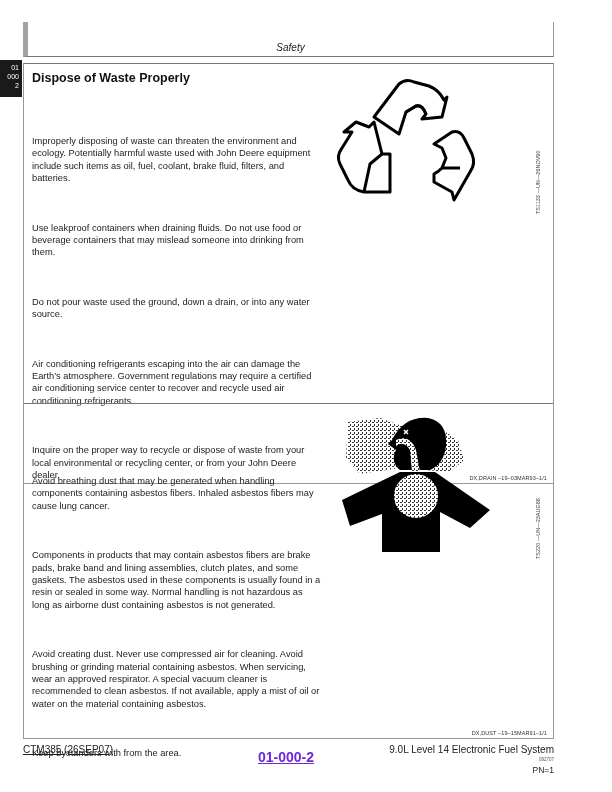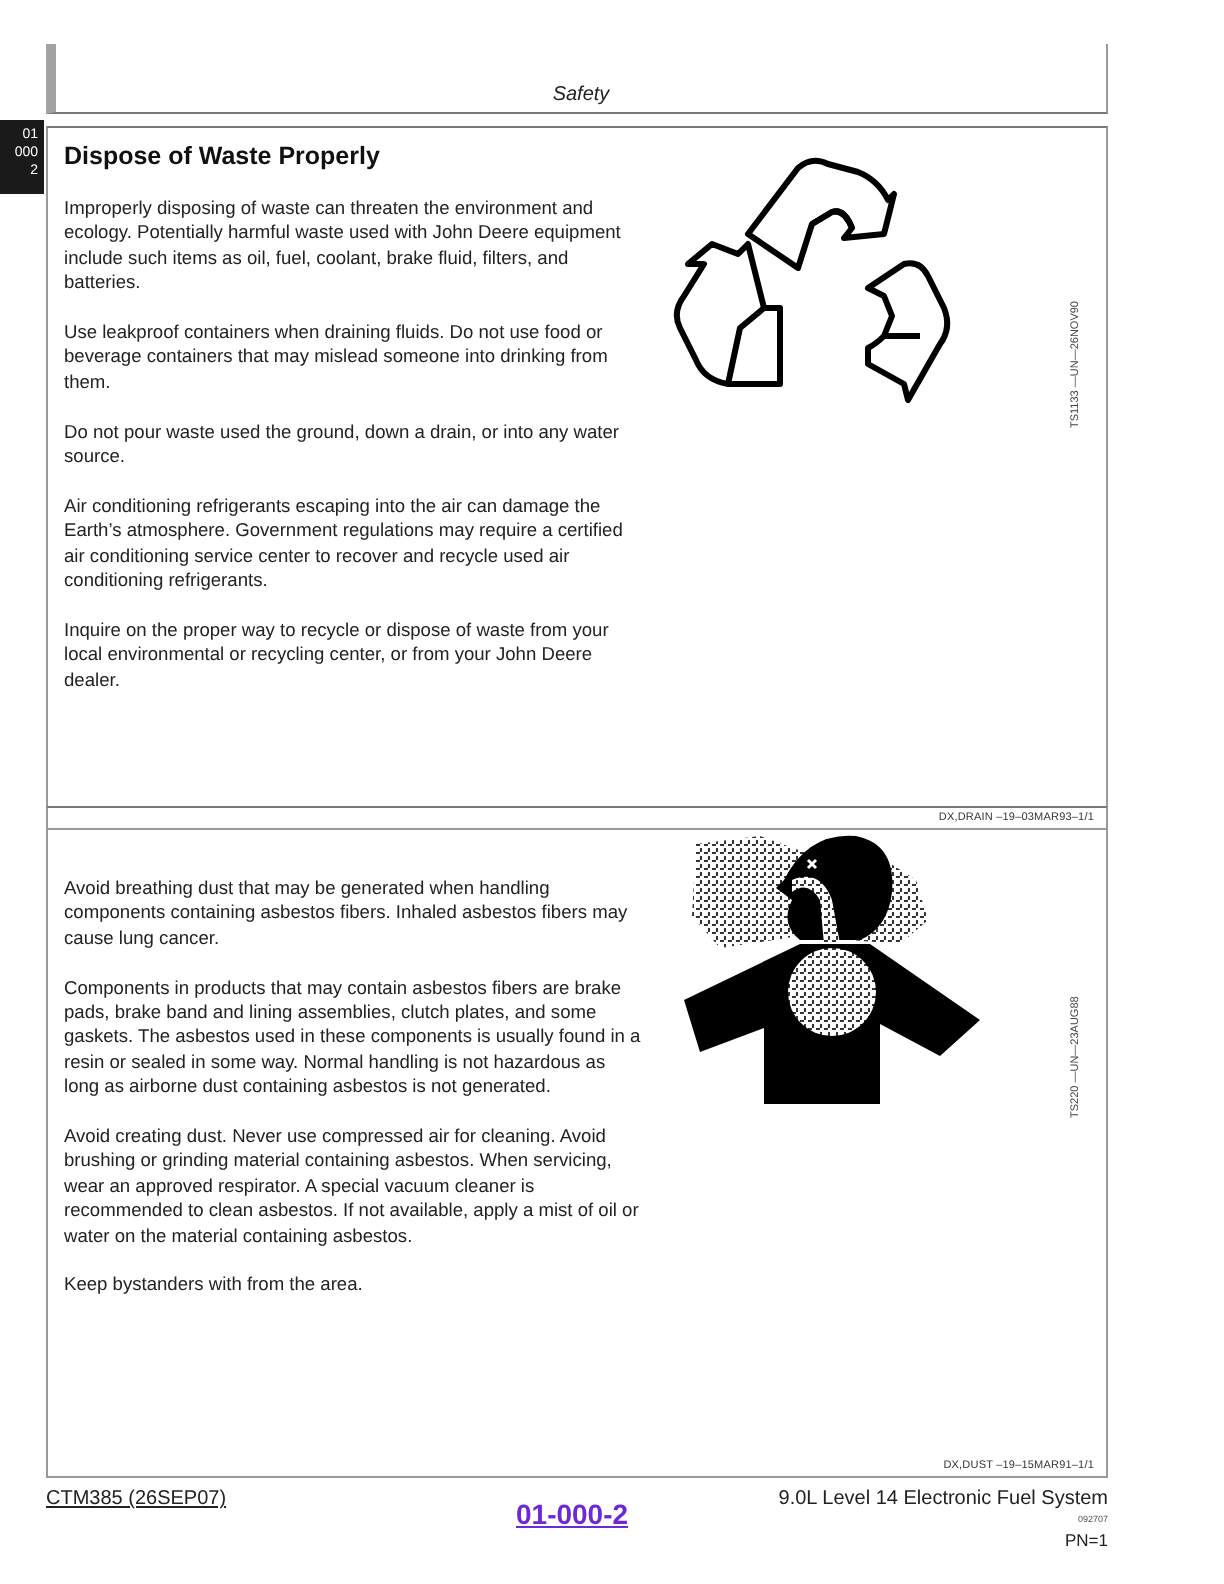--- a/index.html
+++ b/index.html
@@ -25,32 +25,32 @@
       position: absolute; left: 0; top: 60px; width: 22px; height: 37px;
       background: #1a1a1a; color: #fff;
       font-size: 7px; line-height: 9px; text-align: right; padding: 3px 3px 0 0;
     }
     .section-tab span { display: block; }
 
     .module {
       position: absolute; left: 23px; width: 531px;
       border: 1px solid #999; border-top: 1.5px solid #777;
     }
-    .module-1 { top: 63px; height: 352px; }
+    .module-1 { top: 63px; height: 421px; }
     .module-2 { top: 403px; height: 336px; }
 
     .module-title {
       position: absolute; left: 8px; top: 7px;
       font-size: 12.5px; font-weight: bold; color: #111;
     }
     .module-body {
       position: absolute; left: 8px; top: 34px; width: 290px;
       font-size: 9.3px; line-height: 12.4px; color: #222;
     }
-    .module-body p { margin-bottom: 12.4px; }
+    .module-body p { margin-bottom: 12.4px; margin-top: 37px; }
 
     .figure { position: absolute; }
     .fig-recycle { left: 310px; top: 8px; width: 150px; height: 140px; }
     .fig-asbestos { left: 316px; top: 6px; width: 150px; height: 145px; }
 
     .fig-code {
       position: absolute; width: 110px; height: 8px;
       font-size: 5.5px; color: #444; white-space: nowrap;
       transform: rotate(-90deg); transform-origin: left top;
     }

